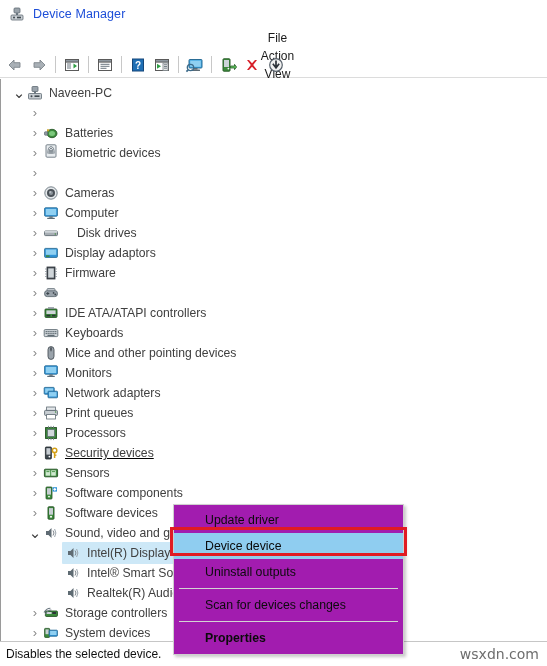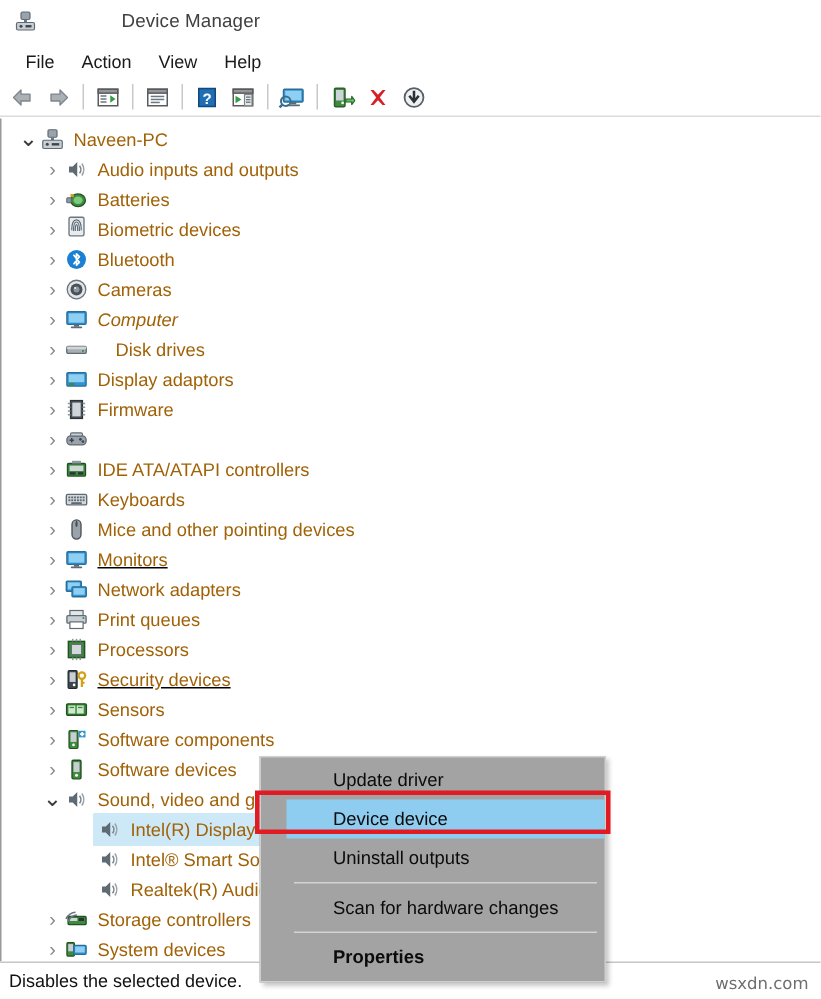--- a/index.html
+++ b/index.html
@@ -36,33 +36,33 @@
     box-sizing: border-box;
   }
   .title-icon {
     width: 16px; height: 16px;
     margin-right: 8px;
     position: relative;
     flex: 0 0 auto;
   }
   .title-text {
     font-size: 12.5px;
-    color: #404040;
+    color: #1d4ed8;
     letter-spacing: 0.1px;
-    margin-left: 48px;
   }
 
   
   .menubar {
     height: 23px;
     display: flex;
     align-items: center;
     padding-left: 8px;
     background: #ffffff;
     box-sizing: border-box;
+    flex-direction: column;
   }
   .menu-item {
     font-size: 12px;
     color: #1a1a1a;
     padding: 2px 9px;
     cursor: default;
     white-space: nowrap;
   }
 
   
@@ -107,21 +107,21 @@
   }
   .row {
     height: 20px;
     display: flex;
     align-items: center;
     white-space: nowrap;
     position: relative;
   }
   .row .label {
     font-size: 12.2px;
-    color: #a16207;
+    color: #404040;
     line-height: 20px;
   }
   .row.selected .selhl {
     background: #cde8f7;
     border-radius: 1px;
     padding: 1px 3px;
     margin: -1px -3px;
   }
   .twisty {
     width: 16px;
@@ -157,36 +157,36 @@
     display: flex;
     align-items: center;
     padding-left: 6px;
     font-size: 12px;
     color: #111111;
   }
   .watermark {
     position: absolute;
     right: 8px;
     bottom: 4px;
-    font-size: 11px;
+    font-size: 14px;
     color: #6e6e6e;
     font-family: "DejaVu Sans", sans-serif;
   }
 
   
   .ctxmenu {
     position: absolute;
     left: 173px;
     top: 504px;
     width: 231px;
-    background: #a3a3a3;
+    background: #a21caf;
     border: 1px solid #cfcfcf;
     box-shadow: 2px 2px 3px rgba(0,0,0,0.22);
     box-sizing: border-box;
-    padding: 2px 0 3px 17px;
+    padding: 2px 0 3px 0;
     z-index: 40;
   }
   .ctx-item {
     height: 26px;
     display: flex;
     align-items: center;
     padding-left: 31px;
     font-size: 12.3px;
     color: #0b0b0b;
     box-sizing: border-box;
@@ -336,30 +336,20 @@
                 <rect x="1.5" y="8.5" width="13" height="5.5" rx="0.8" fill="#c8ced3" stroke="#5f6b73" stroke-width="0.8"></rect>
                 <circle cx="4.5" cy="11.2" r="1" fill="#3d464d"></circle>
                 <rect x="7.5" y="10.4" width="5" height="1.6" fill="#3d464d"></rect>
               </svg>
             </span>
             <span class="label">Naveen-PC</span>
           </span>
         </div>
         <div class="row lvl1">
           <span class="twisty" style="font-size: 13px;">›</span>
-          <span class="selhl" style="display: inline-flex; align-items: center;">
-            <span class="ico">
-              <svg width="16" height="16" viewBox="0 0 16 16">
-                <path d="M3 6 L5.5 6 L8.5 3 L8.5 13 L5.5 10 L3 10 Z" fill="#5f6b73"></path>
-                <path d="M10 5.5 Q12 8 10 10.5" fill="none" stroke="#7d858b" stroke-width="1"></path>
-                <path d="M11.6 4 Q14.2 8 11.6 12" fill="none" stroke="#9aa3ab" stroke-width="1"></path>
-              </svg>
-            </span>
-            <span class="label">Audio inputs and outputs</span>
-          </span>
         </div>
         <div class="row lvl1">
           <span class="twisty" style="font-size: 13px;">›</span>
           <span class="selhl" style="display: inline-flex; align-items: center;">
             <span class="ico">
               <svg width="16" height="16" viewBox="0 0 16 16">
                 <ellipse cx="9" cy="8.5" rx="5" ry="4.2" fill="#3d8b3d" stroke="#235023" stroke-width="0.8"></ellipse>
                 <ellipse cx="9" cy="8.5" rx="3" ry="2.5" fill="#7dc97d"></ellipse>
                 <rect x="1.5" y="6.8" width="3" height="3.4" rx="0.7" fill="#8f98a0" stroke="#5f6b73" stroke-width="0.7"></rect>
                 <rect x="4" y="4.3" width="2.2" height="2" fill="#c9a227"></rect>
@@ -377,47 +367,38 @@
                 <path d="M6 11 Q6 5 8 5 Q10 5 10 11" fill="none" stroke="#5f6b73" stroke-width="0.8"></path>
                 <path d="M7.2 11 Q7.2 6.8 8 6.8 Q8.8 6.8 8.8 11" fill="none" stroke="#5f6b73" stroke-width="0.8"></path>
                 <path d="M4.8 10.5 Q4.8 3.6 8 3.6 Q11.2 3.6 11.2 10.5" fill="none" stroke="#5f6b73" stroke-width="0.8"></path>
               </svg>
             </span>
             <span class="label">Biometric devices</span>
           </span>
         </div>
         <div class="row lvl1">
           <span class="twisty" style="font-size: 13px;">›</span>
-          <span class="selhl" style="display: inline-flex; align-items: center;">
-            <span class="ico">
-              <svg width="16" height="16" viewBox="0 0 16 16">
-                <circle cx="8" cy="8" r="6.3" fill="#1b7fd4"></circle>
-                <path d="M6.3 5.2 L9.9 9.9 L8 11.8 L8 4.2 L9.9 6.1 L6.3 10.8" fill="none" stroke="#ffffff" stroke-width="1.15" stroke-linejoin="round" stroke-linecap="round"></path>
-              </svg>
-            </span>
-            <span class="label">Bluetooth</span>
-          </span>
         </div>
         <div class="row lvl1">
           <span class="twisty" style="font-size: 13px;">›</span>
           <span class="selhl" style="display: inline-flex; align-items: center;">
             <span class="ico">
               <svg width="16" height="16" viewBox="0 0 16 16">
                 <circle cx="8" cy="8" r="6.2" fill="#e3e7ea" stroke="#6b7780" stroke-width="0.9"></circle>
                 <circle cx="8" cy="8" r="4" fill="#4a5158"></circle>
                 <circle cx="8" cy="8" r="2" fill="#8e979e"></circle>
                 <circle cx="7.1" cy="7" r="0.7" fill="#e8edf1"></circle>
               </svg>
             </span>
             <span class="label">Cameras</span>
           </span>
         </div>
         <div class="row lvl1">
           <span class="twisty" style="font-size: 13px;">›</span>
-          <span class="selhl" style="display: inline-flex; align-items: center; font-style: italic;">
+          <span class="selhl" style="display: inline-flex; align-items: center;">
             <span class="ico">
               <svg width="16" height="16" viewBox="0 0 16 16">
                 <rect x="1.6" y="2.8" width="12.8" height="8.4" rx="0.8" fill="#2f93d8" stroke="#2a6d96" stroke-width="0.9"></rect>
                 <rect x="2.8" y="3.9" width="10.4" height="6.2" fill="#8fd0f2"></rect>
                 <rect x="6.3" y="11.4" width="3.4" height="1.4" fill="#5d6b75"></rect>
                 <rect x="4.2" y="12.7" width="7.6" height="1.2" rx="0.5" fill="#5d6b75"></rect>
               </svg>
             </span>
             <span class="label">Computer</span>
           </span>
@@ -530,21 +511,21 @@
                 <rect x="5" y="1.6" width="6" height="12.8" rx="3" fill="#9aa3ab" stroke="#4a5158" stroke-width="0.9"></rect>
                 <line x1="8" y1="2" x2="8" y2="6.4" stroke="#4a5158" stroke-width="0.9"></line>
                 <rect x="7.3" y="3" width="1.4" height="2.6" rx="0.6" fill="#4a5158"></rect>
               </svg>
             </span>
             <span class="label">Mice and other pointing devices</span>
           </span>
         </div>
         <div class="row lvl1">
           <span class="twisty" style="font-size: 13px;">›</span>
-          <span class="selhl" style="display: inline-flex; align-items: center; text-decoration: underline;">
+          <span class="selhl" style="display: inline-flex; align-items: flex-start;">
             <span class="ico">
               <svg width="16" height="16" viewBox="0 0 16 16">
                 <rect x="1.6" y="2.8" width="12.8" height="8.4" rx="0.8" fill="#2f93d8" stroke="#2a6d96" stroke-width="0.9"></rect>
                 <rect x="2.8" y="3.9" width="10.4" height="6.2" fill="#8fd0f2"></rect>
                 <rect x="6.3" y="11.4" width="3.4" height="1.4" fill="#5d6b75"></rect>
                 <rect x="4.2" y="12.7" width="7.6" height="1.2" rx="0.5" fill="#5d6b75"></rect>
               </svg>
             </span>
             <span class="label">Monitors</span>
           </span>
@@ -744,21 +725,21 @@
         <span>Update driver</span>
       </div>
       <div class="ctx-item highlight">
         <span>Device device</span>
       </div>
       <div class="ctx-item">
         <span>Uninstall outputs</span>
       </div>
       <div class="ctx-sep"></div>
       <div class="ctx-item">
-        <span>Scan for hardware changes</span>
+        <span>Scan for devices changes</span>
       </div>
       <div class="ctx-sep"></div>
       <div class="ctx-item bold">
         <span>Properties</span>
       </div>
     </div>
   <div class="ctx-redbox"></div>
 
   <div class="statusbar">
     <span>Disables the selected device.</span>

